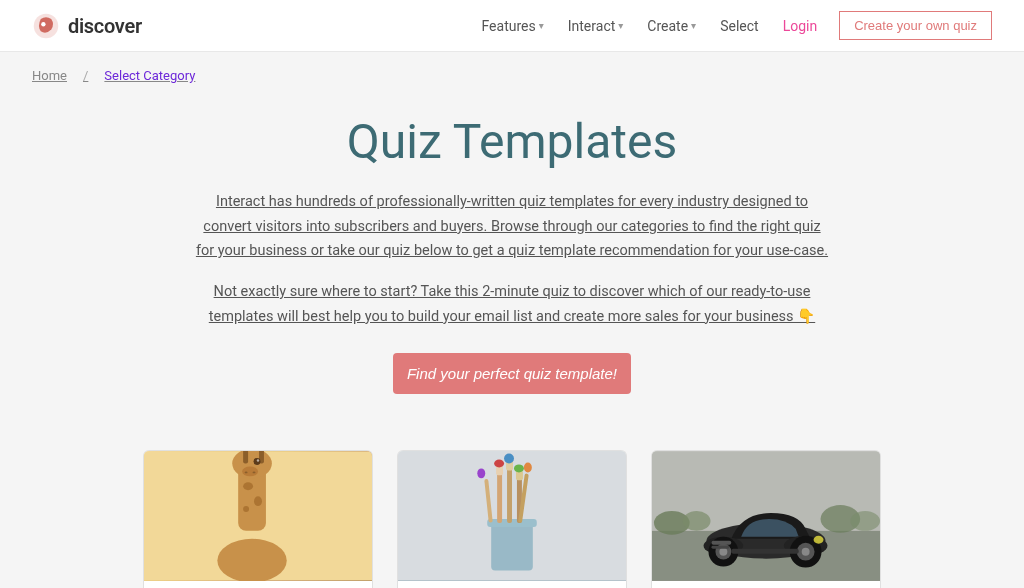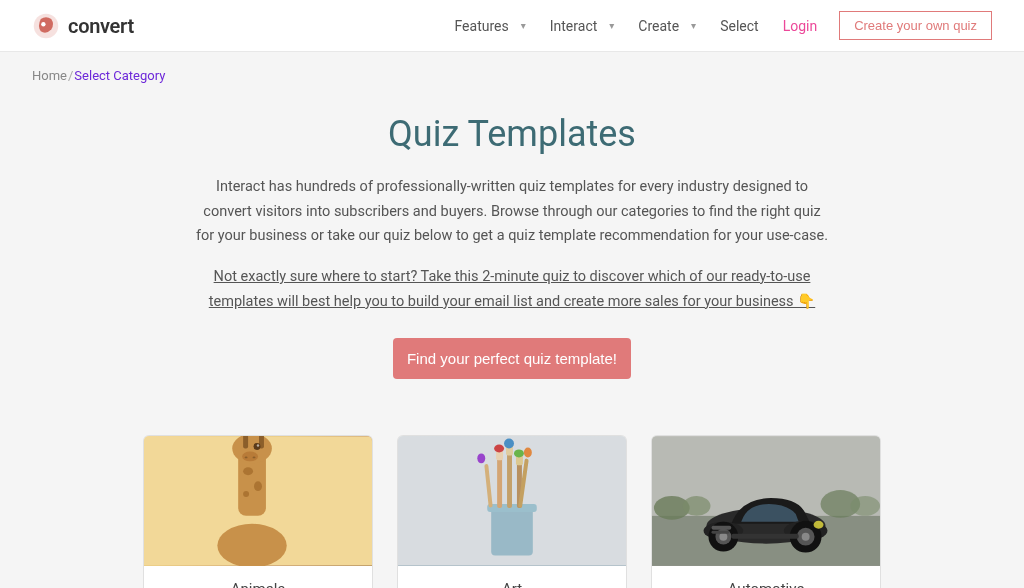--- a/index.html
+++ b/index.html
@@ -41,21 +41,21 @@
       letter-spacing: -0.3px;
     }
     nav {
       display: flex;
       align-items: center;
       gap: 4px;
     }
     .nav-item {
       display: flex;
       align-items: center;
-      gap: 12px;
+      gap: 3px;
       padding: 6px 10px;
       font-size: 14px;
       color: #555;
       cursor: pointer;
       border-radius: 4px;
       text-decoration: none;
     }
     .nav-chevron {
       font-size: 10px;
       color: #999;
@@ -76,62 +76,65 @@
       background: transparent;
       margin-left: 8px;
       white-space: nowrap;
     }
 
     
     .breadcrumb-area {
       padding: 16px 32px 0;
       display: flex;
       align-items: flex-start;
-      gap: 1px;
+      gap: 16px;
       font-size: 13px;
       color: #888;
+      text-decoration: underline;
     }
     .breadcrumb-sep { color: #aaa; }
     .breadcrumb-current { color: #6d28d9; }
 
     
     .hero {
       text-align: center;
       padding: 30px 32px 24px;
       max-width: 700px;
       margin: 0 auto;
     }
     .hero-title {
-      font-size: 36px;
+      font-size: 48px;
       font-weight: 400;
       color: #3d6b74;
       margin-bottom: 20px;
     }
     .hero-desc {
       font-size: 14.5px;
       color: #555;
       line-height: 1.7;
       margin-bottom: 16px;
+      text-decoration: underline;
     }
     .hero-desc2 {
       font-size: 14.5px;
       color: #555;
       line-height: 1.7;
       margin-bottom: 24px;
       text-decoration: underline;
     }
     .cta-btn {
       background: #e07a7a;
       color: #fff;
       border: none;
       border-radius: 4px;
       padding: 12px 14px;
       font-size: 15px;
       cursor: pointer;
       margin-bottom: 8px;
+      font-style: italic;
     }
 
     
     .cards-section {
       display: flex;
       gap: 24px;
       padding: 24px 40px;
       justify-content: center;
       flex-wrap: wrap;
     }
@@ -183,21 +186,21 @@
 <body>
 
 <header>
   <a class="logo-area" href="#">
 
     <svg class="logo-icon" viewBox="0 0 32 32" fill="none" xmlns="http://www.w3.org/2000/svg">
       <circle cx="16" cy="16" r="14" fill="#c0392b" opacity="0.15"></circle>
       <path d="M10 8 Q16 4 22 8 Q26 14 22 20 Q16 26 10 22 Q6 16 10 8Z" fill="#c0392b" opacity="0.7"></path>
       <circle cx="13" cy="14" r="2.5" fill="#fff"></circle>
     </svg>
-    <span class="logo-text">convert</span>
+    <span class="logo-text">discover</span>
   </a>
 
   <nav>
     <a class="nav-item">
       <span>Features</span>
       <span class="nav-chevron">▾</span>
     </a>
     <a class="nav-item">
       <span>Interact</span>
       <span class="nav-chevron">▾</span>

